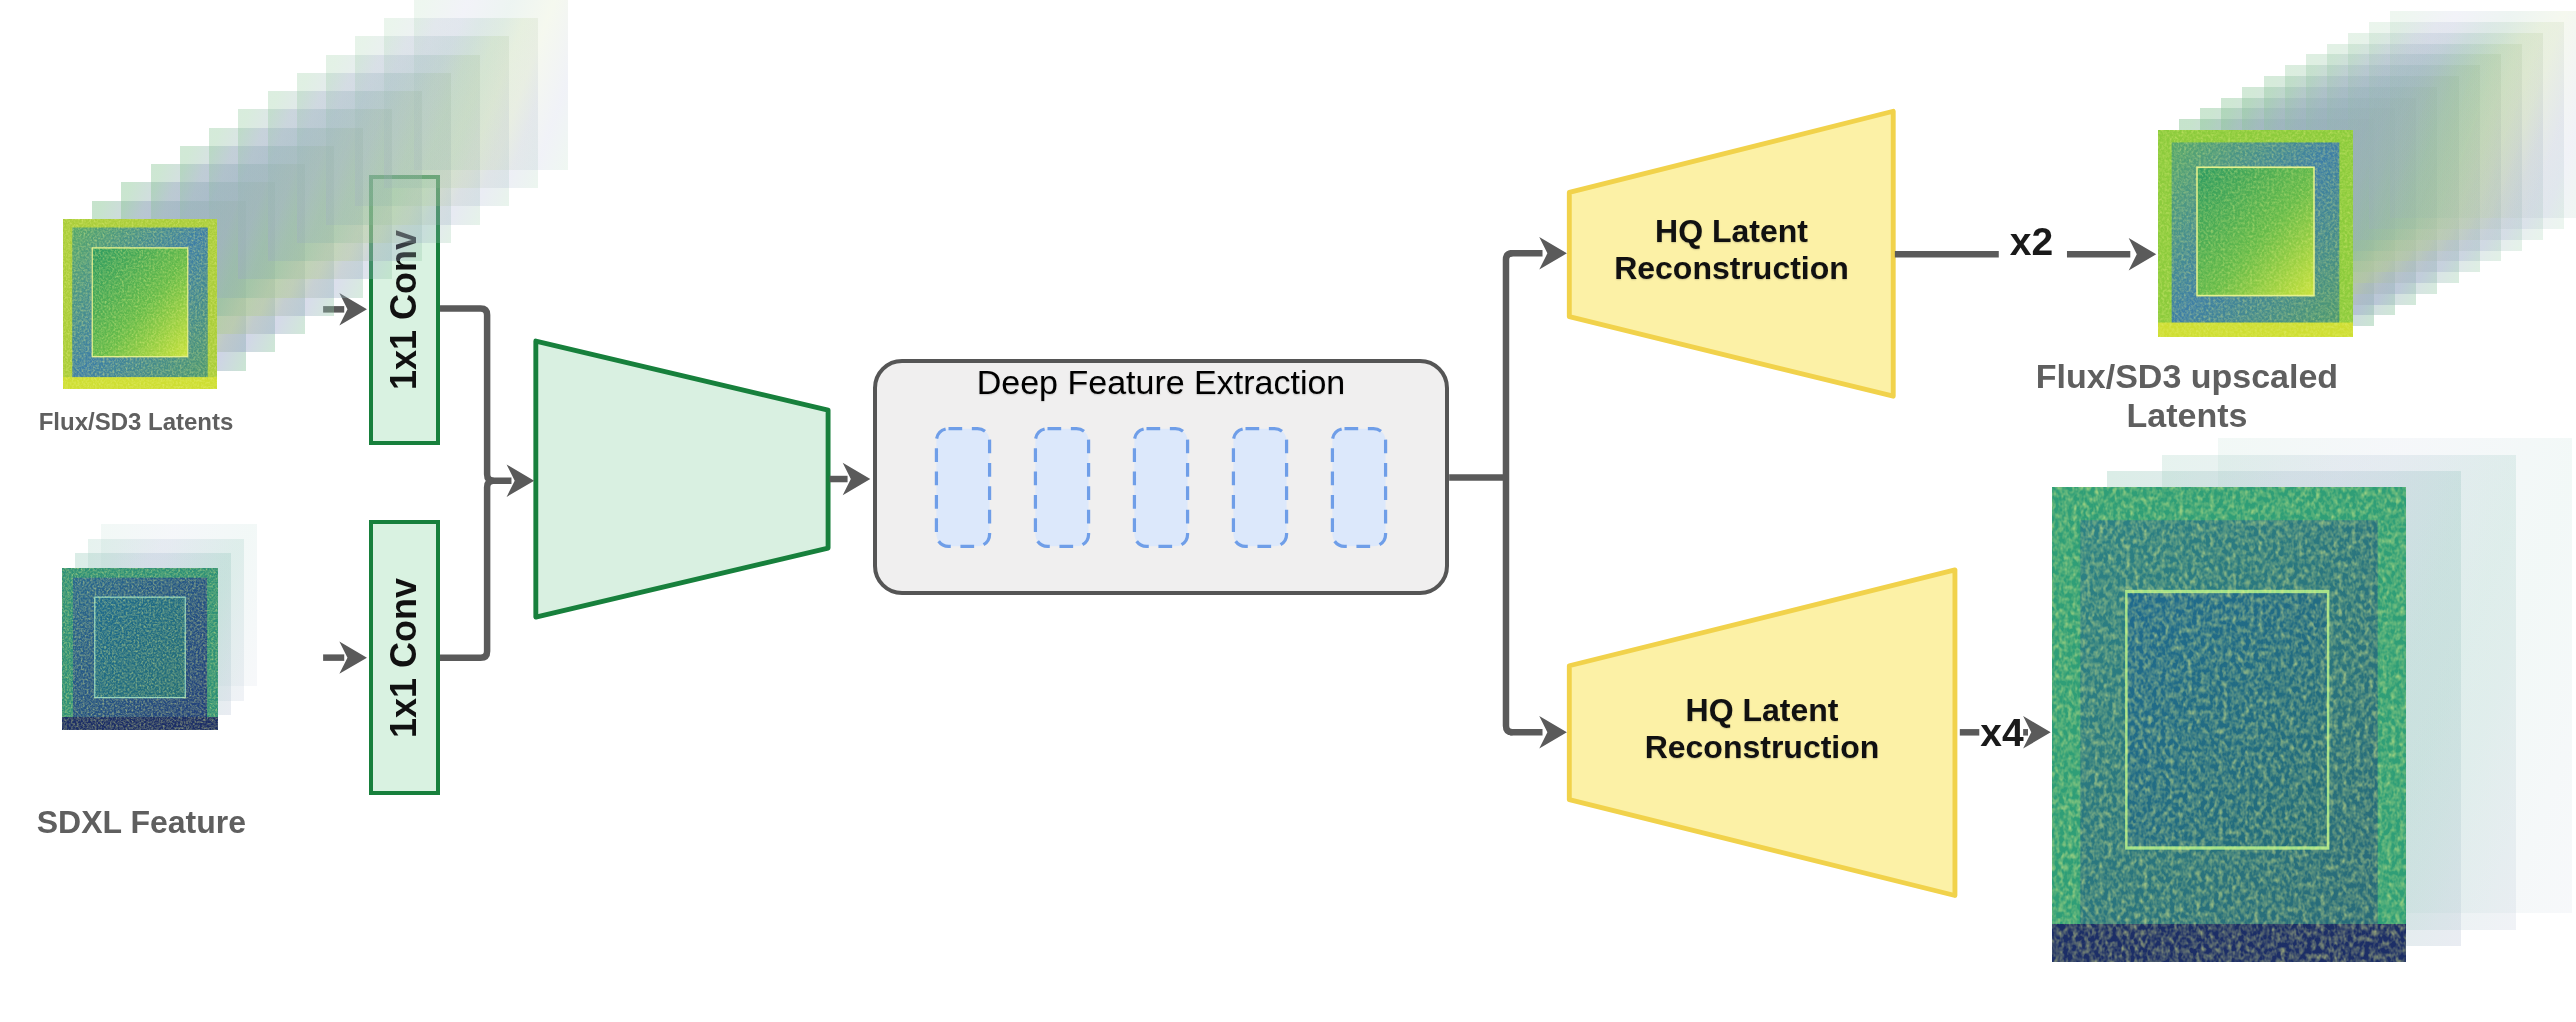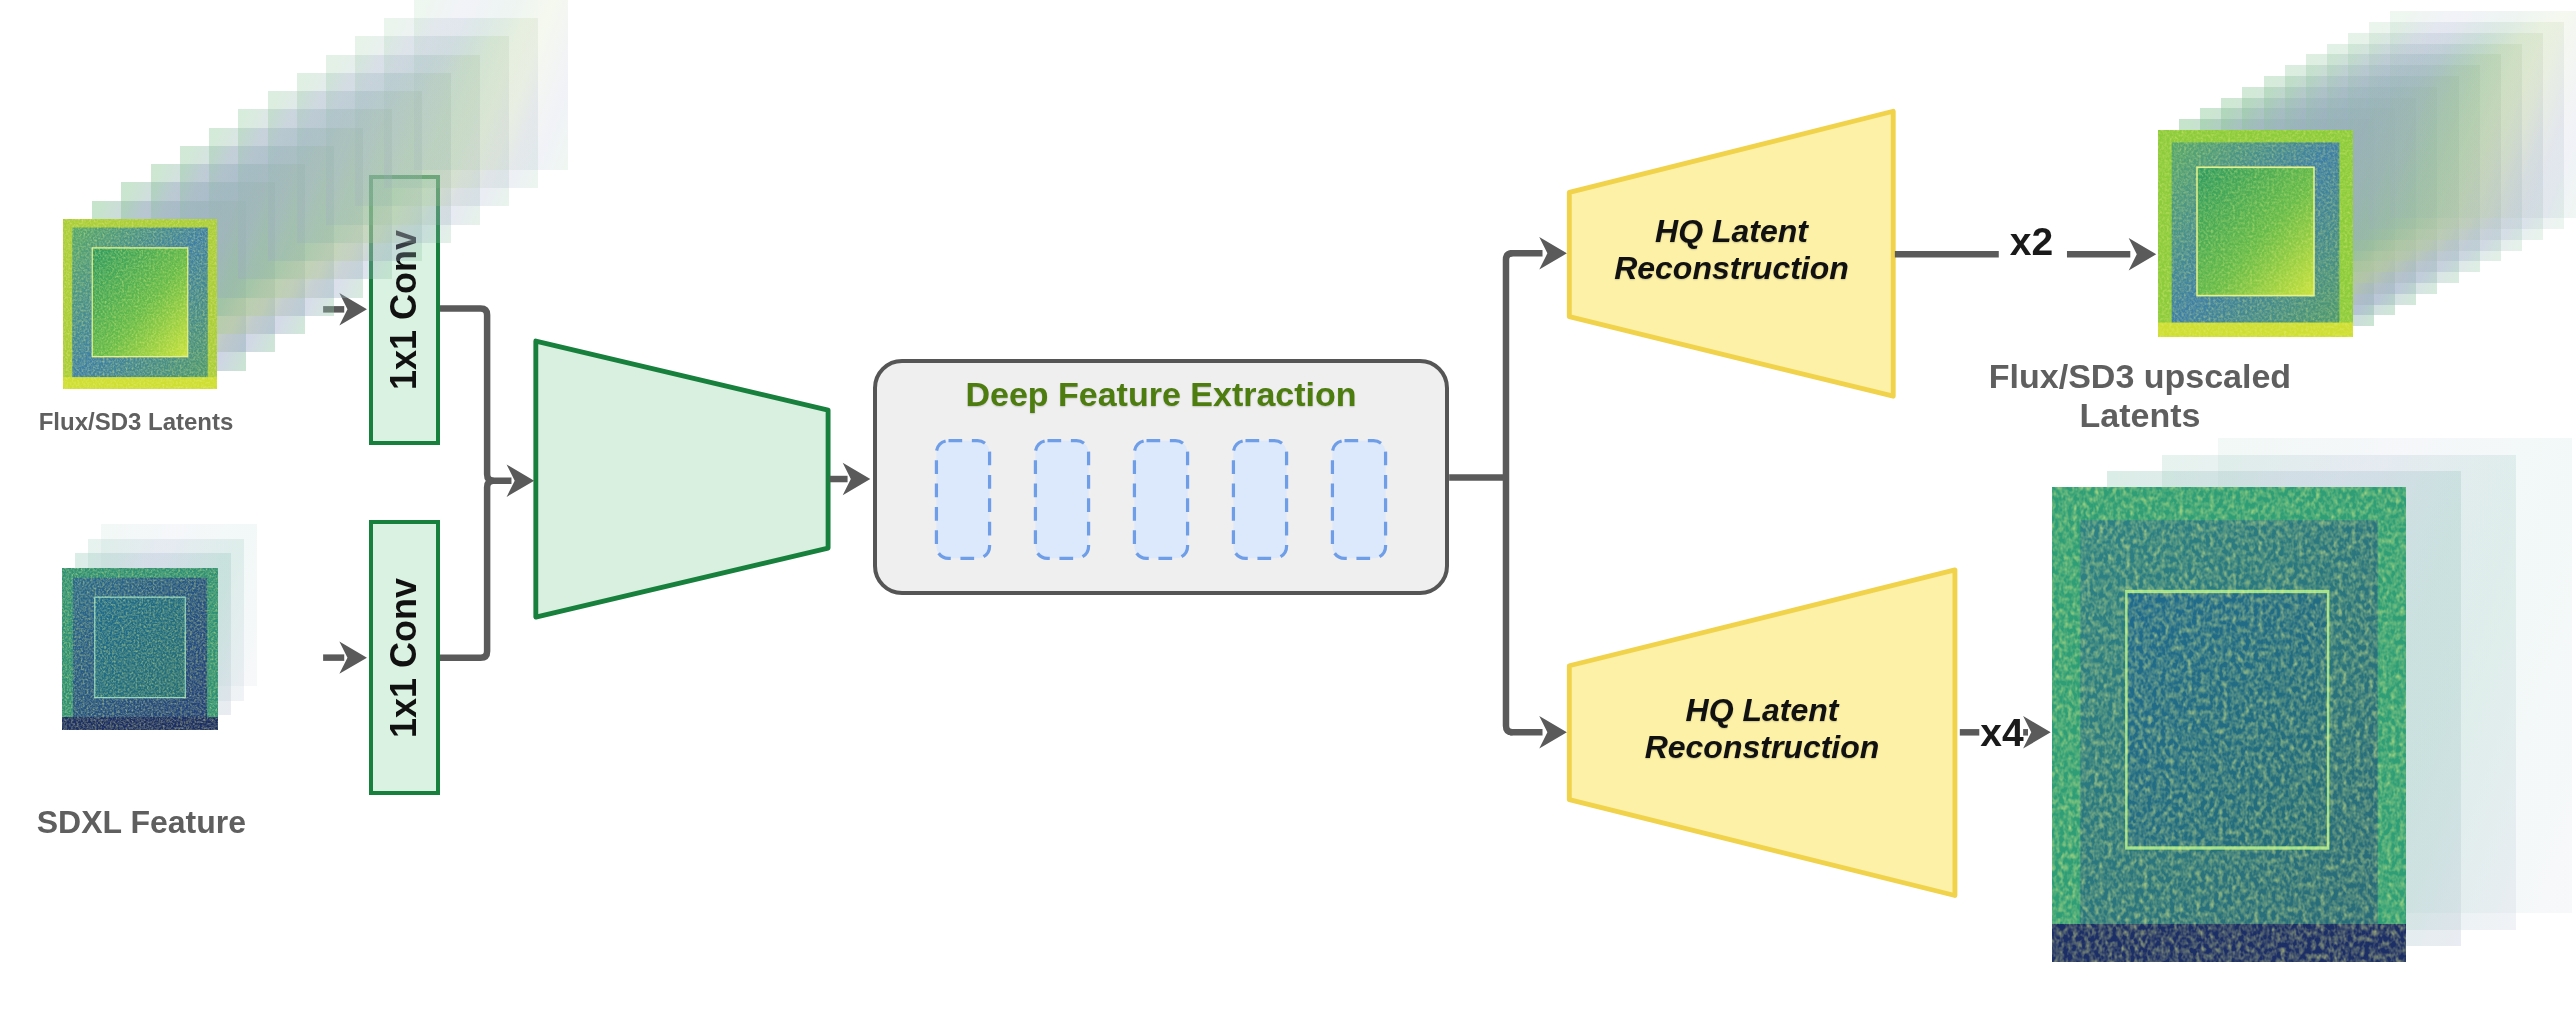--- a/index.html
+++ b/index.html
@@ -15,28 +15,28 @@
 
   
   .conv{position:absolute;background:#d9f2e1;border:4.9px solid #17803c;
         display:flex;align-items:center;justify-content:center;box-sizing:border-box;}
   .conv span{transform:rotate(-90deg);white-space:nowrap;font-weight:bold;font-size:36px;color:#111;}
 
   
   #deep-box{position:absolute;left:873px;top:359px;width:576px;height:236px;box-sizing:border-box;
             background:#f0efef;border:4.9px solid #555;border-radius:29px;
             display:flex;flex-direction:column;align-items:center;}
-  #deep-title{margin-top:12px;font-weight:bold;font-size:34px;color:#4d7c0f;
+  #deep-title{margin-top:0;font-weight:normal;font-size:34px;color:#000000;
               text-shadow:0 0.8px 1.6px rgba(0,0,0,.18);}
   #fb-row{display:flex;gap:41px;margin-top:24px;}
   .fb{width:58px;height:123px;}
 
   
   .shape-label{position:absolute;text-align:center;font-weight:bold;color:#111;
-               font-size:32px;line-height:1.15;text-shadow:0 0.8px 1.6px rgba(0,0,0,.18);font-style:italic;}
+               font-size:32px;line-height:1.15;text-shadow:0 0.8px 1.6px rgba(0,0,0,.18);}
   .caption{position:absolute;text-align:center;font-weight:bold;color:#5f5f5f;font-size:34px;}
   .scale-tag{position:absolute;text-align:center;font-weight:bold;color:#1a1a1a;font-size:39px;}
 
   
   .stack{position:absolute;}
   .sl{position:absolute;width:100%;height:100%;z-index:1;}
   .stack-flux .sl{background:linear-gradient(110deg,#86c493 5%,#a2a6cf 25%,#7fb3a0 45%,#b9d08b 65%,#97a3c9 85%,#8fc9a0 100%);}
   .stack-sdxl .sl{background:linear-gradient(110deg,#9fd0bf 0%,#bac7da 35%,#a3cfc6 70%,#c6cede 100%);}
   .latent-front{position:absolute;left:0;top:0;width:100%;height:100%;z-index:5;}
 </style>
@@ -199,21 +199,21 @@
       <div class="sl" style="left: 232px; top: -119px; opacity: 0.14;"></div>
     <svg class="latent-front" viewBox="0 0 100 100" preserveAspectRatio="none">
       <rect x="0" y="0" width="100" height="100" fill="#8ccb3c"></rect>
       <rect x="7" y="6" width="86" height="89" fill="url(#gFluxBand)"></rect>
       <rect x="20" y="18" width="60" height="62" fill="url(#gFluxPanel)" stroke="#e4f08e" stroke-width="0.8"></rect>
       <rect x="0" y="93" width="100" height="7" fill="#cede33"></rect>
       <rect x="0" y="0" width="100" height="100" filter="url(#spY)" opacity="0.4"></rect>
       <rect x="0" y="0" width="100" height="100" filter="url(#spD)" opacity="0.38"></rect>
     </svg>
   </div>
-  <div class="caption" style="left:1937px;top:357px;width:406px">Flux/SD3 upscaled Latents</div>
+  <div class="caption" style="left:1984px;top:357px;width:406px">Flux/SD3 upscaled Latents</div>
 
   <div class="stack stack-sdxl" style="left:2052px;top:487px;width:354px;height:475px">
       <div class="sl" style="left: 55px; top: -16px; opacity: 0.38;"></div>
       <div class="sl" style="left: 110px; top: -32px; opacity: 0.26;"></div>
       <div class="sl" style="left: 166px; top: -49px; opacity: 0.14;"></div>
     <svg class="latent-front" viewBox="0 0 100 100" preserveAspectRatio="none">
       <rect x="0" y="0" width="100" height="100" fill="#2f9e77"></rect>
       <rect x="8" y="7" width="84" height="87" fill="url(#gSdxlBand)" opacity="0.55"></rect>
       <rect x="21" y="22" width="57" height="54" fill="url(#gSdxlPanel)" stroke="#9fe08a" stroke-width="0.7"></rect>
       <rect x="0" y="92" width="100" height="8" fill="#1c2e66"></rect>

